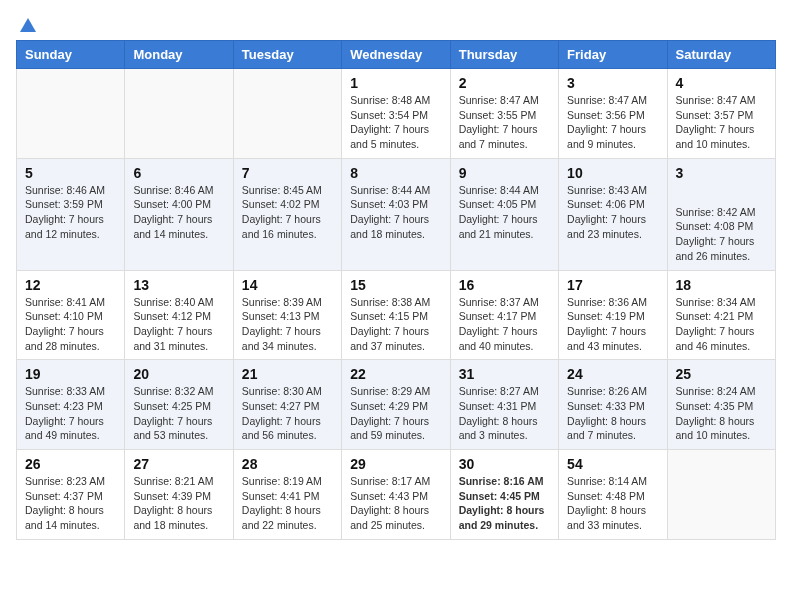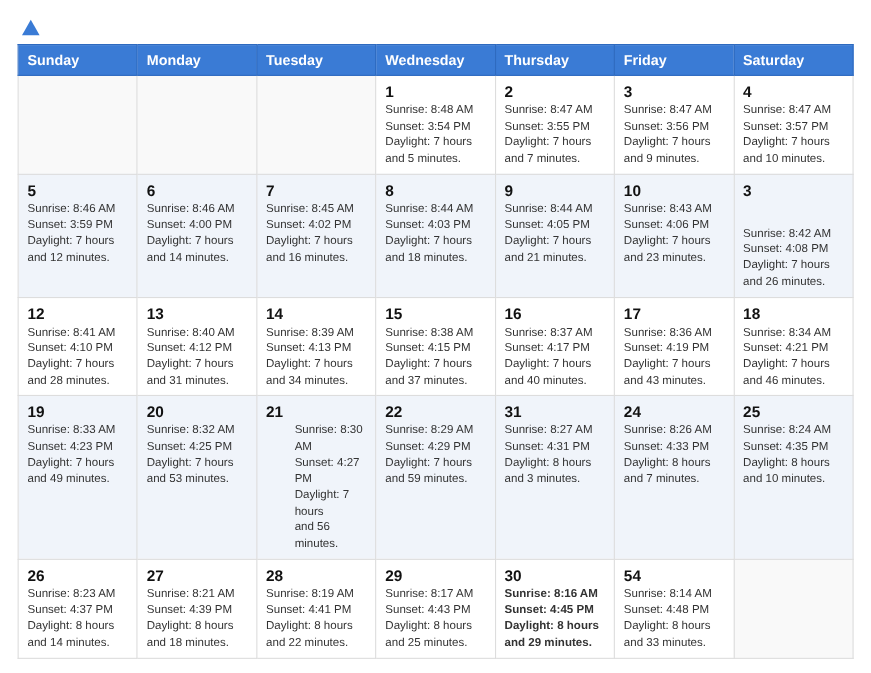--- a/index.html
+++ b/index.html
@@ -264,21 +264,21 @@
         </td>
         <td>
           <span class="day-number">20</span>
           <div class="day-info" style="white-space: pre-line;">Sunrise: 8:32 AM
 Sunset: 4:25 PM
 Daylight: 7 hours
 and 53 minutes.</div>
         </td>
         <td>
           <span class="day-number">21</span>
-          <div class="day-info" style="white-space: pre-line; margin-left: 26px;">Sunrise: 8:30 AM
+          <div class="day-info" style="white-space: pre-line;">Sunrise: 8:30 AM
 Sunset: 4:27 PM
 Daylight: 7 hours
 and 56 minutes.</div>
         </td>
         <td>
           <span class="day-number">22</span>
           <div class="day-info" style="white-space: pre-line;">Sunrise: 8:29 AM
 Sunset: 4:29 PM
 Daylight: 7 hours
 and 59 minutes.</div>

